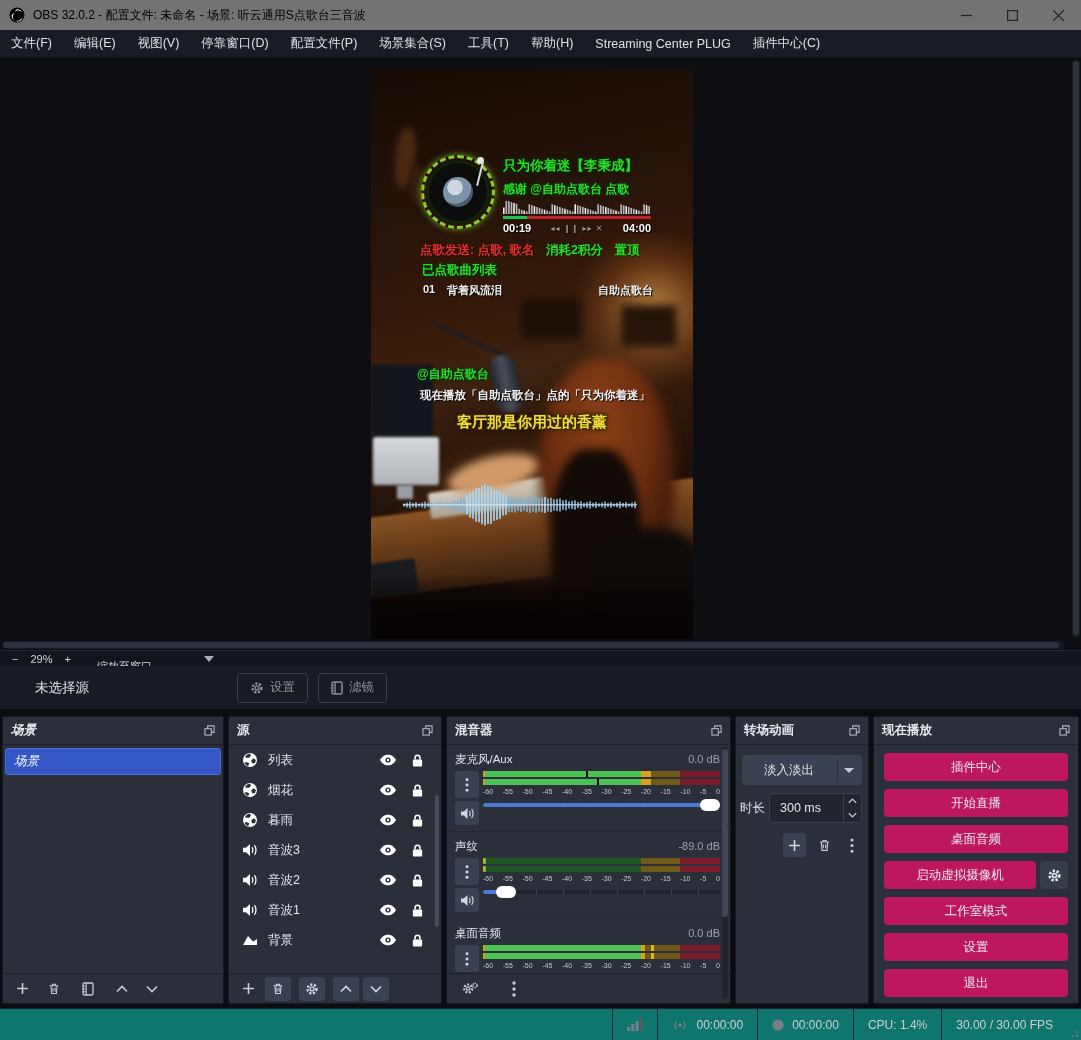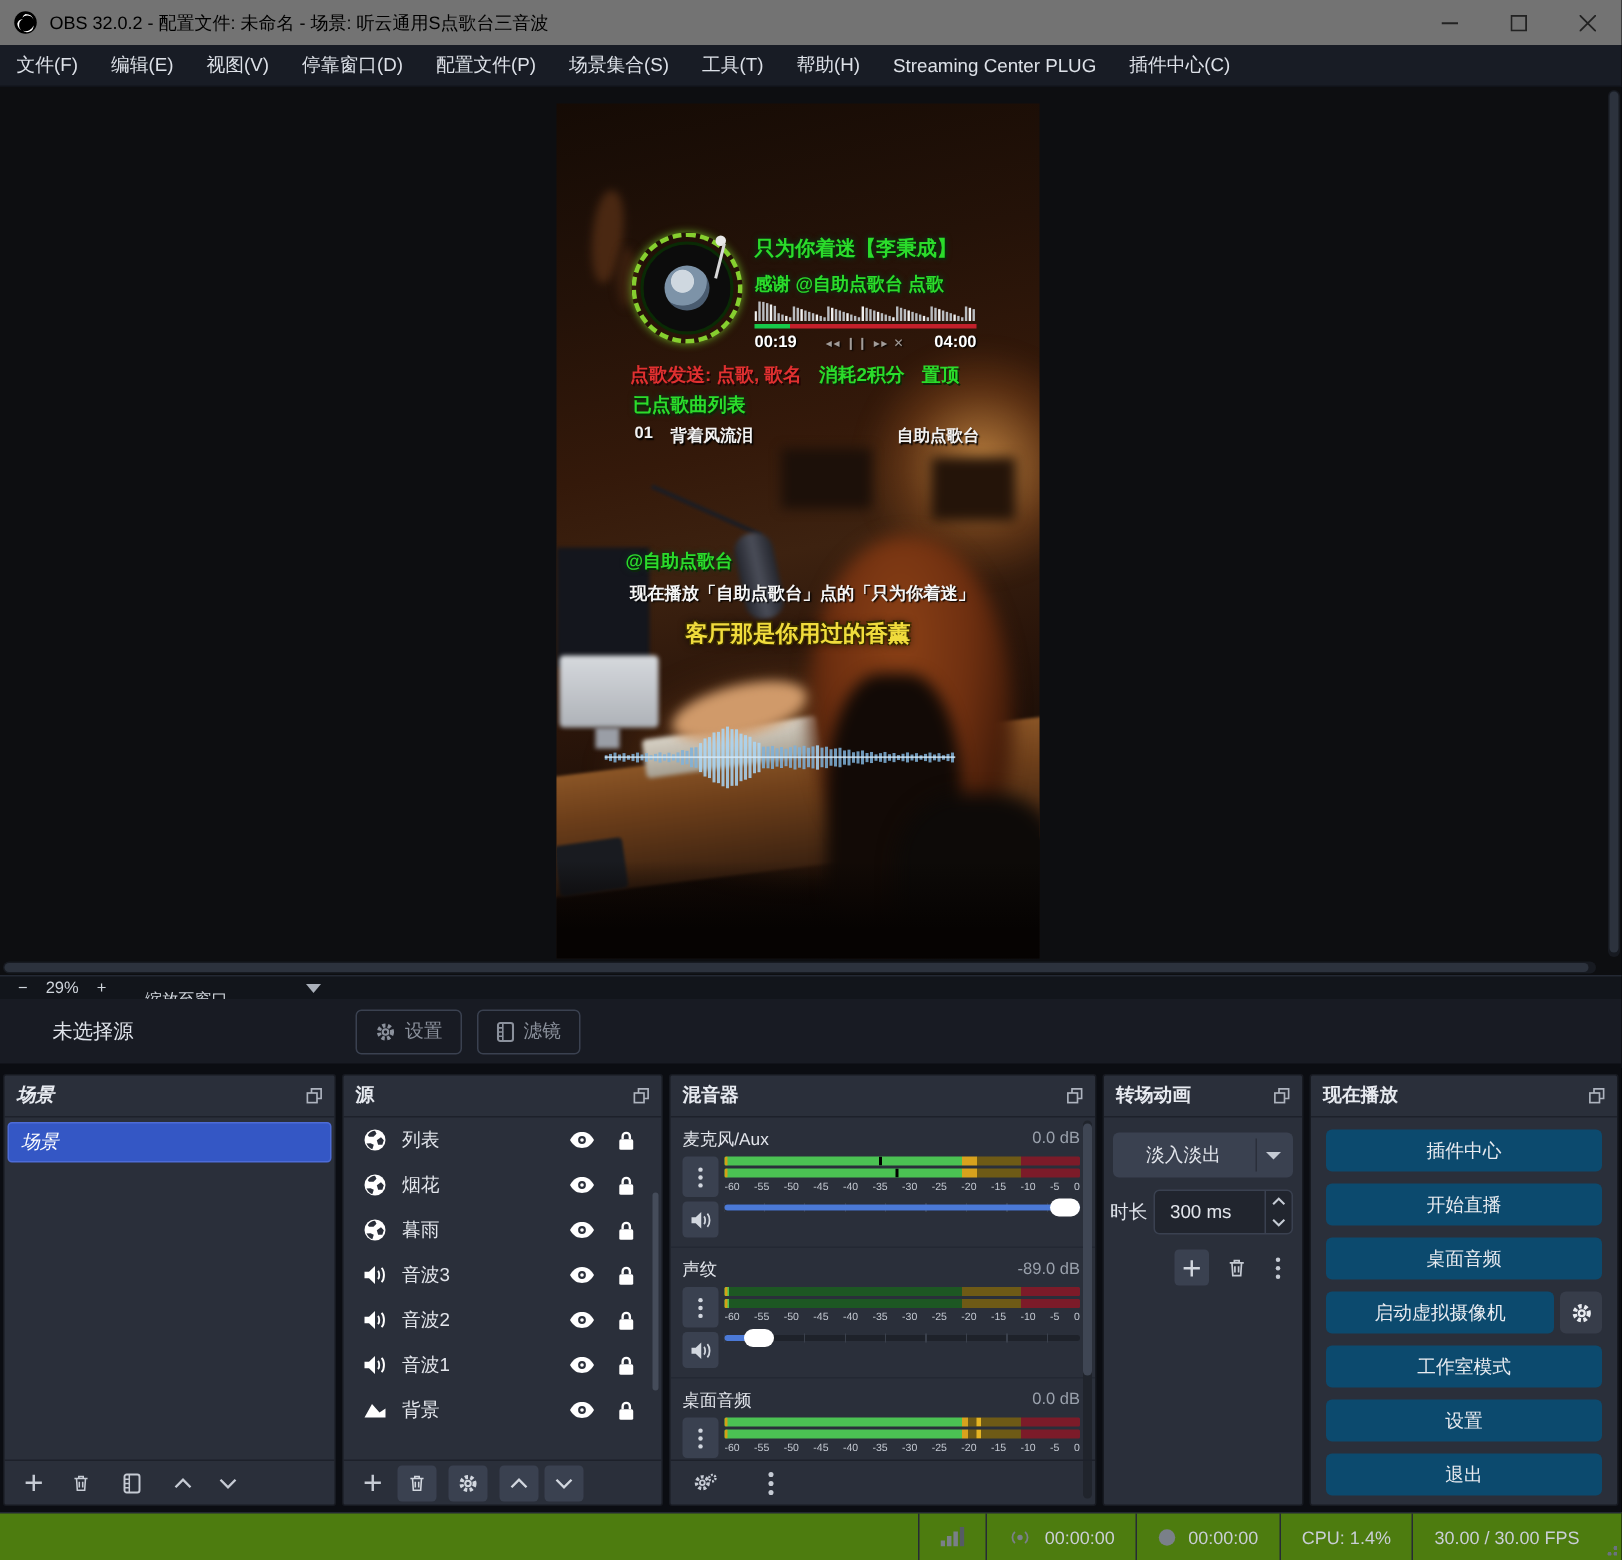--- a/index.html
+++ b/index.html
@@ -145,25 +145,25 @@
   .dur-label { color:#dfe3ea; font-size:12.5px; }
   .spinbox { flex:1; height:30px; background:#21252e; border:1px solid #3a4150; border-radius:4px; display:flex; align-items:center; position:relative; }
   .spin-val { padding-left:10px; color:#e3e6ec; font-size:12.5px; }
   .spin-arrows { position:absolute; right:0; top:0; bottom:0; width:18px; border-left:1px solid #3a4150; display:flex; flex-direction:column; }
   .spin-arrows div { flex:1; display:flex; align-items:center; justify-content:center; color:#c6ccd5; }
   .trans-btnrow { display:flex; align-items:center; margin:10px 8px 0 47px; gap:10px; color:#c6cbd4; }
 
   
   .ctl-list { padding:8px 10px 0 10px; display:flex; flex-direction:column; gap:8px; }
   .ctl-row { display:flex; gap:4px; }
-  .ctl-btn { flex:1; height:28px; background:#0c4a6e; border-radius:4px; display:flex; align-items:center; justify-content:center; color:#e8ebf0; font-size:12.5px; }
+  .ctl-btn { flex:1; height:28px; background:#be185d; border-radius:4px; display:flex; align-items:center; justify-content:center; color:#e8ebf0; font-size:12.5px; }
   .ctl-gear { flex:0 0 28px; height:28px; background:#373d4a; border-radius:4px; display:flex; align-items:center; justify-content:center; color:#e8ebf0; }
 
   
-  .statusbar { position:absolute; left:0; top:1008px; width:1081px; height:32px; background:#4d7c0f; border-top:1px solid #232833; display:flex; align-items:stretch; justify-content:flex-end; color:#c9ced6; font-size:12px; }
+  .statusbar { position:absolute; left:0; top:1008px; width:1081px; height:32px; background:#0f766e; border-top:1px solid #232833; display:flex; align-items:stretch; justify-content:flex-end; color:#c9ced6; font-size:12px; }
   .sb-cell { display:flex; align-items:center; justify-content:center; gap:8px; border-left:1px solid #262b35; padding:0 14px; }
   .sb-ico { color:#7a8089; display:flex; align-items:center; }
   .sb-grip { width:14px; display:flex; align-items:flex-end; justify-content:flex-end; padding:0 3px 3px 0; }
   .grip-dots { width:9px; height:9px; background:
     radial-gradient(circle at 8px 8px,#6b7280 1.2px,transparent 1.5px),
     radial-gradient(circle at 8px 4px,#6b7280 1.2px,transparent 1.5px),
     radial-gradient(circle at 4px 8px,#6b7280 1.2px,transparent 1.5px); }
   svg { display:block; }
 </style>
 </head>

